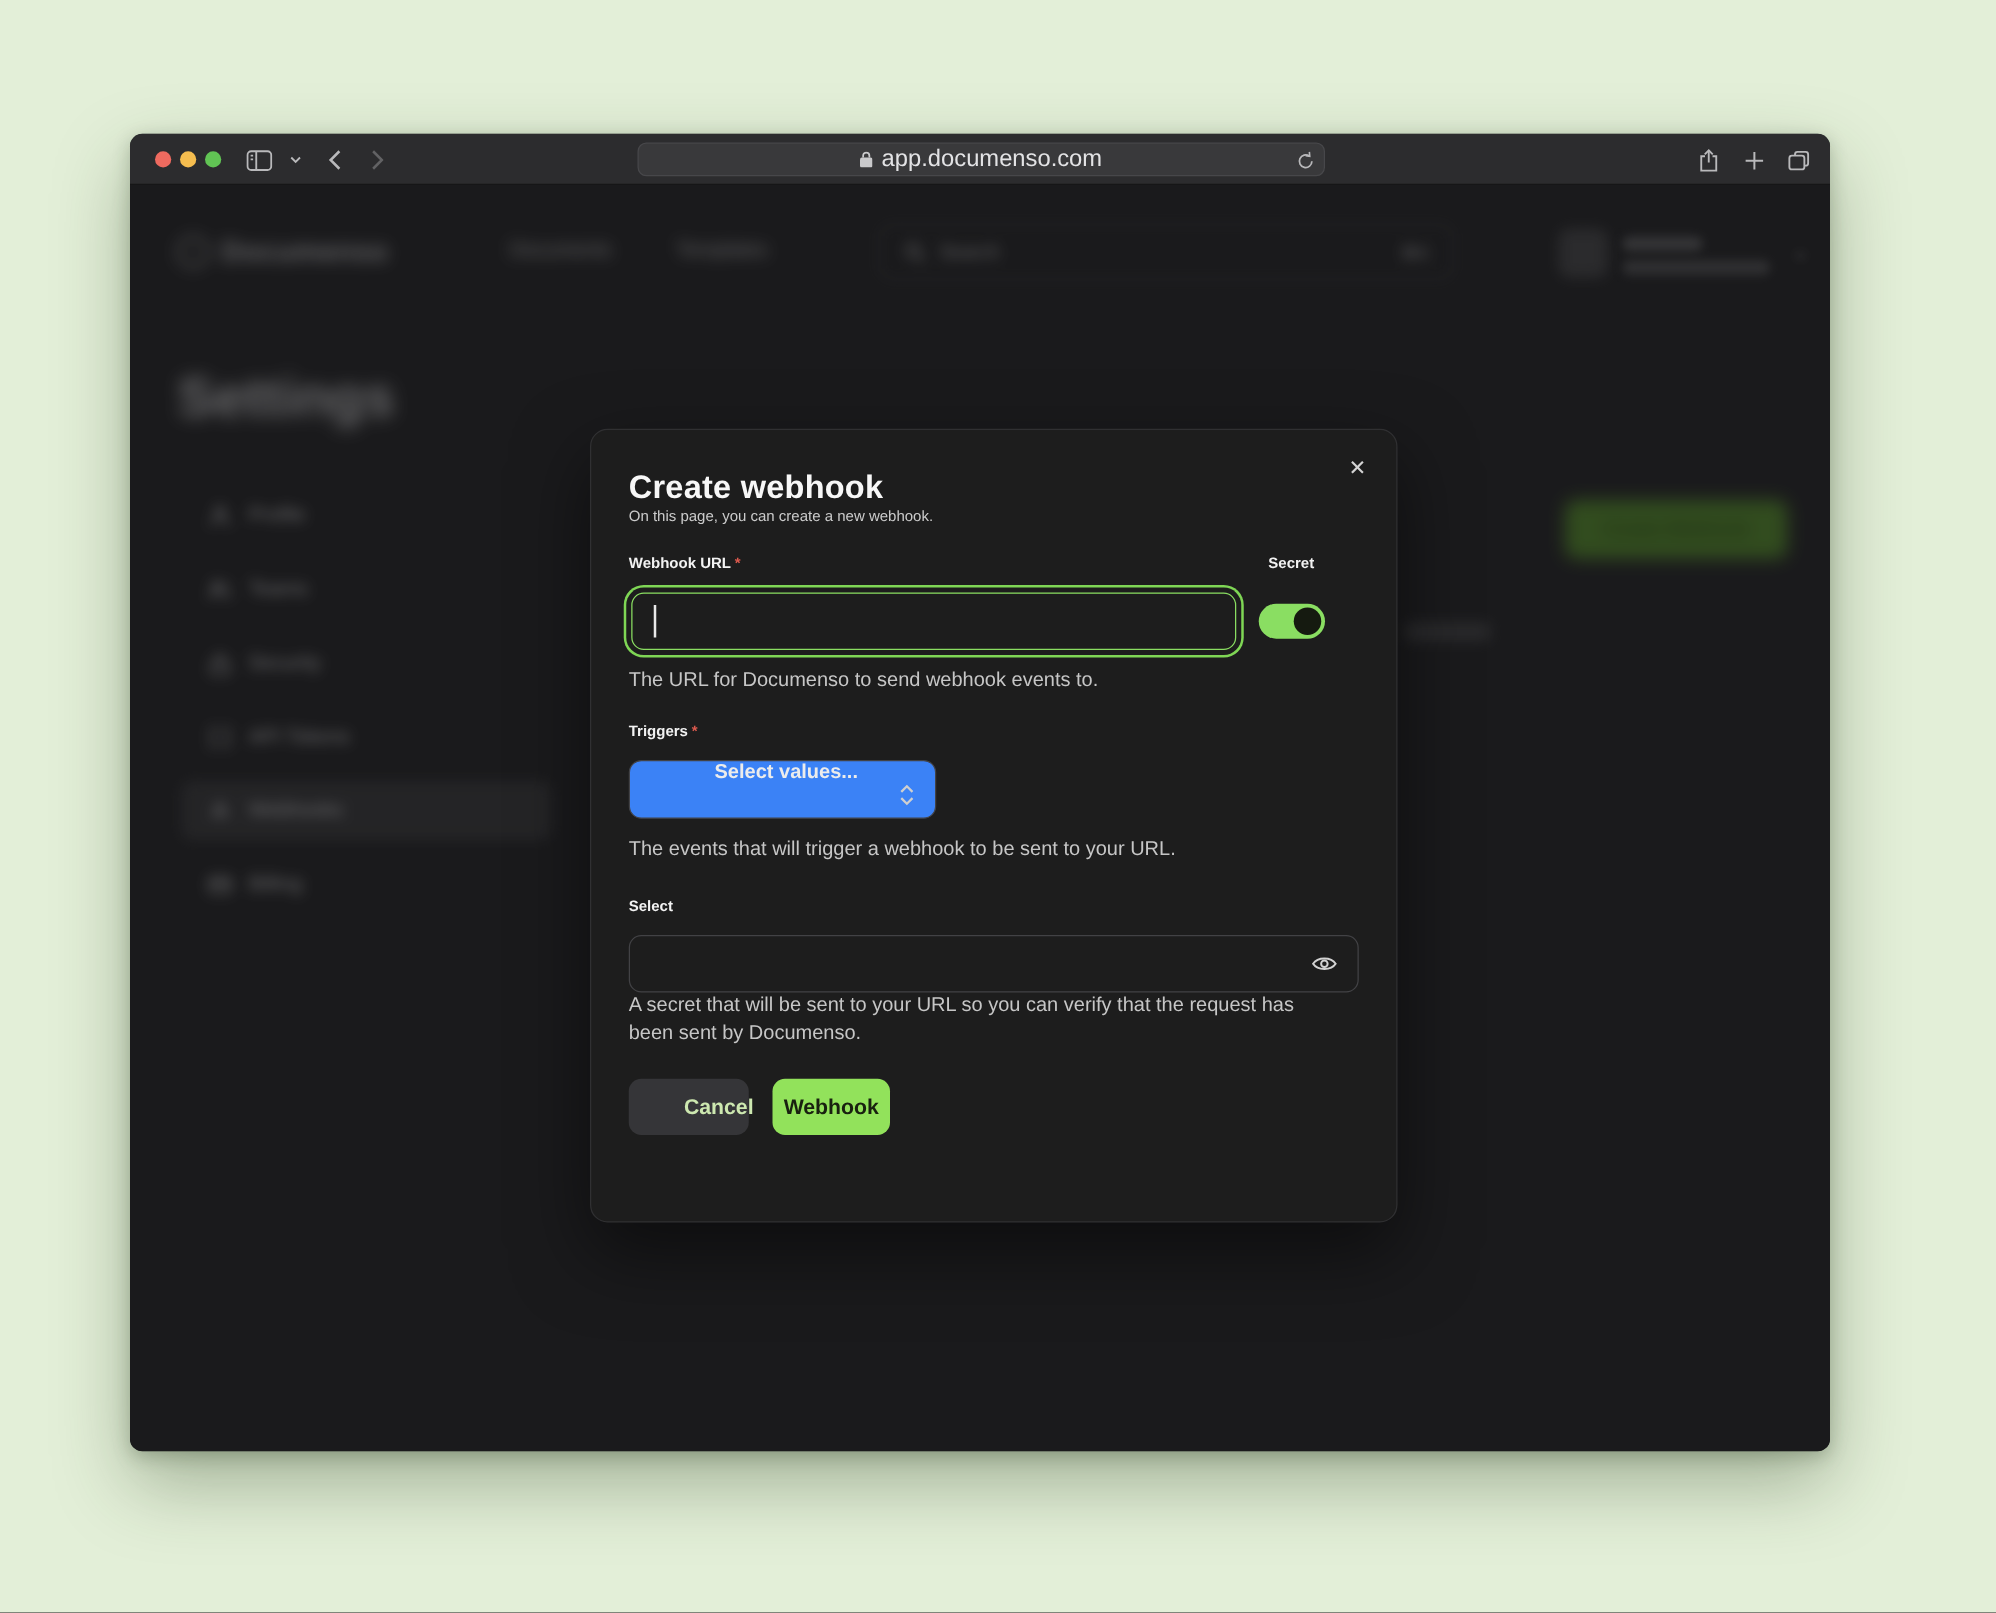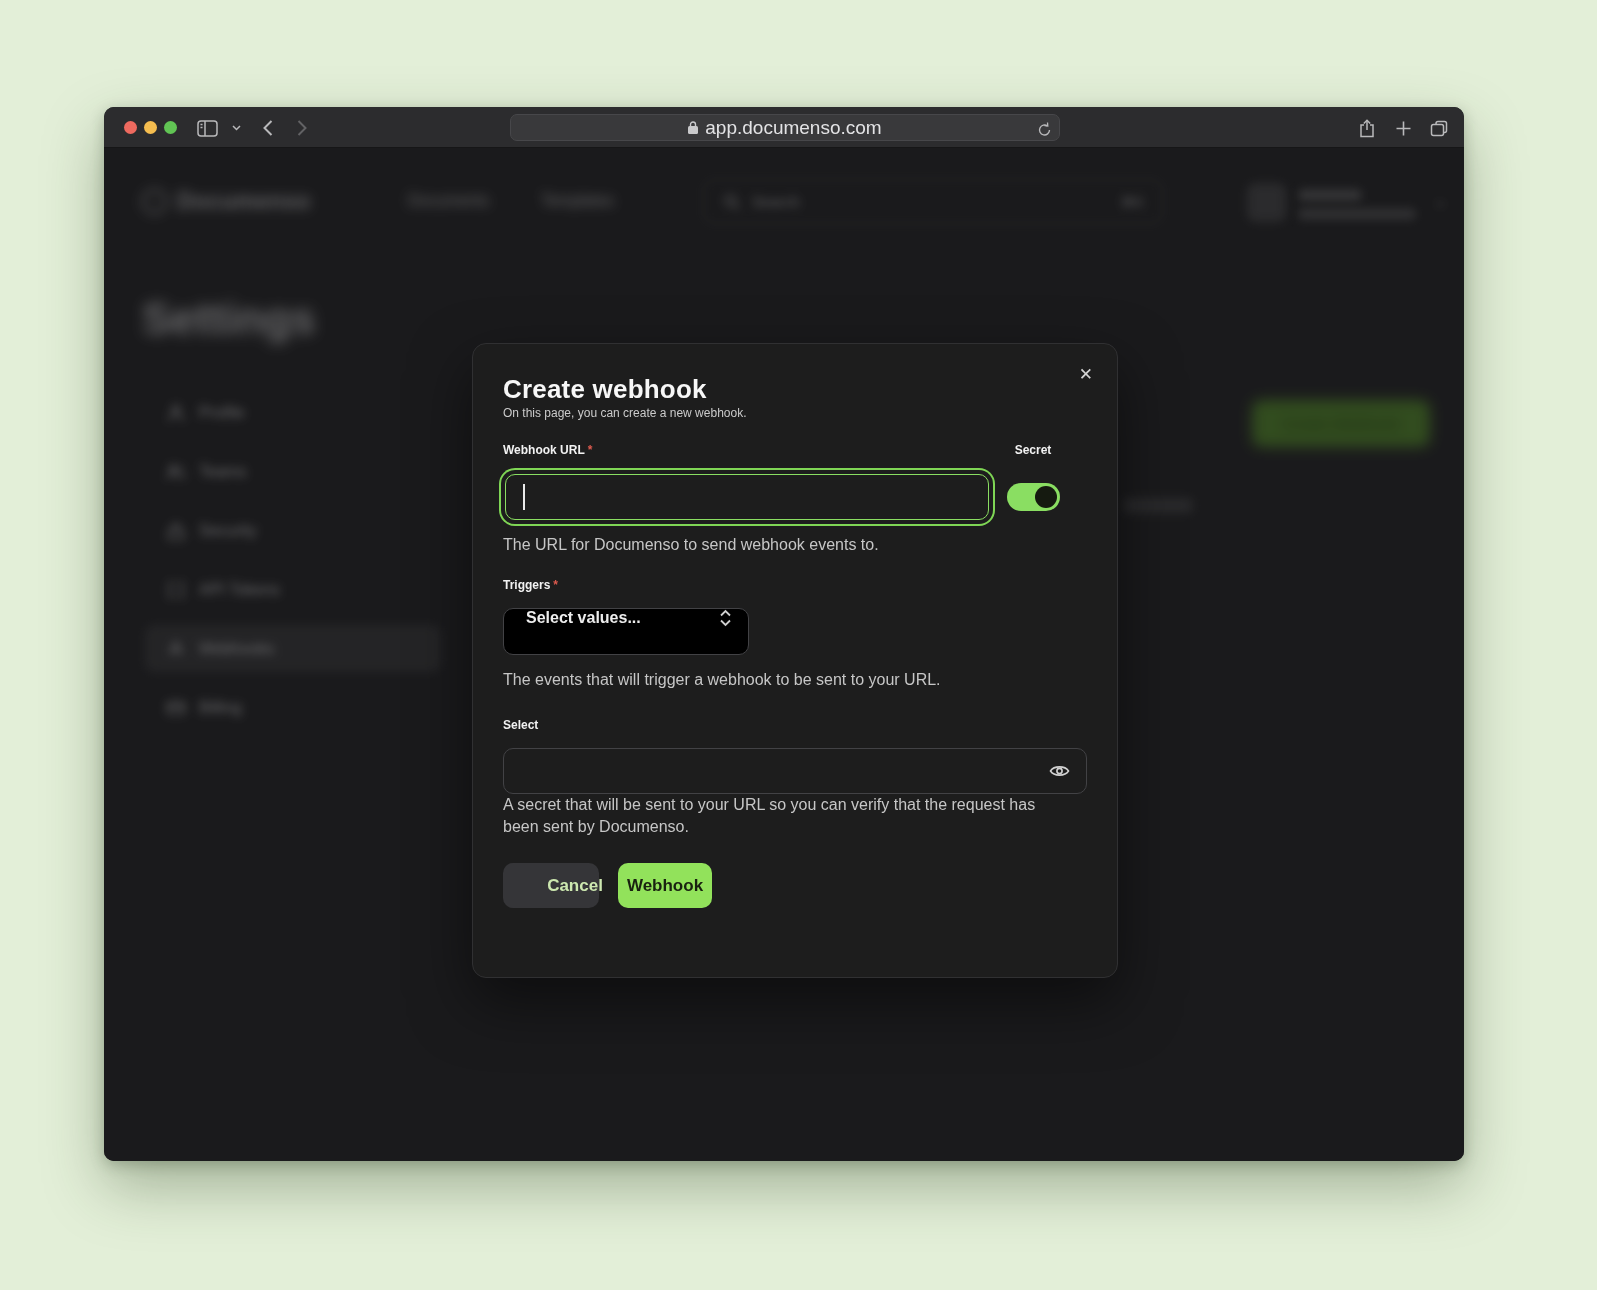--- a/index.html
+++ b/index.html
@@ -85,22 +85,22 @@
   @keyframes blink { 0%,55% { opacity:1; } 56%,100% { opacity:0; } }
 
   .toggle-wrap { width:88px; display:flex; justify-content:center; margin-right:10px; margin-top:9px; }
   .toggle { width:53px; height:28px; border-radius:14px; background:#8ade62; position:relative; }
   .toggle .knob { position:absolute; right:3px; top:3px; width:22px; height:22px; border-radius:50%;
     background:#151a10; }
 
   .helper { font-size:16px; color:#c6c6c6; margin-top:14px; line-height:22px; }
 
   .select-btn { margin-top:16px; width:246px; height:47px; border-radius:10px; border:1px solid #424245;
-    background:#000000; display:flex; padding:0 16px 0 22px;
-    color:#ececec; font-size:16px; font-weight:700; }
+    background:#3b82f6; display:flex; align-items:center; padding:0 16px 0 22px;
+    color:#ececec; font-size:16px; font-weight:700;flex-direction:column; }
   .select-btn svg { margin-left:auto; color:#cfcfcf; }
 
   .secret-wrap { position:relative; margin-top:16px; }
   .secret-input { width:100%; padding:0 52px 0 16px; outline:none; }
   .eye { position:absolute; right:17px; top:13px; color:#d2d2d2; }
   .helper.narrow { max-width:545px; }
 
   .btnrow { display:flex; gap:19px; margin-top:25px; }
   .btn { height:45px; border-radius:10px; border:none; font-size:17px; font-weight:700;
     display:flex; align-items:center; justify-content:center; font-family:inherit; }

